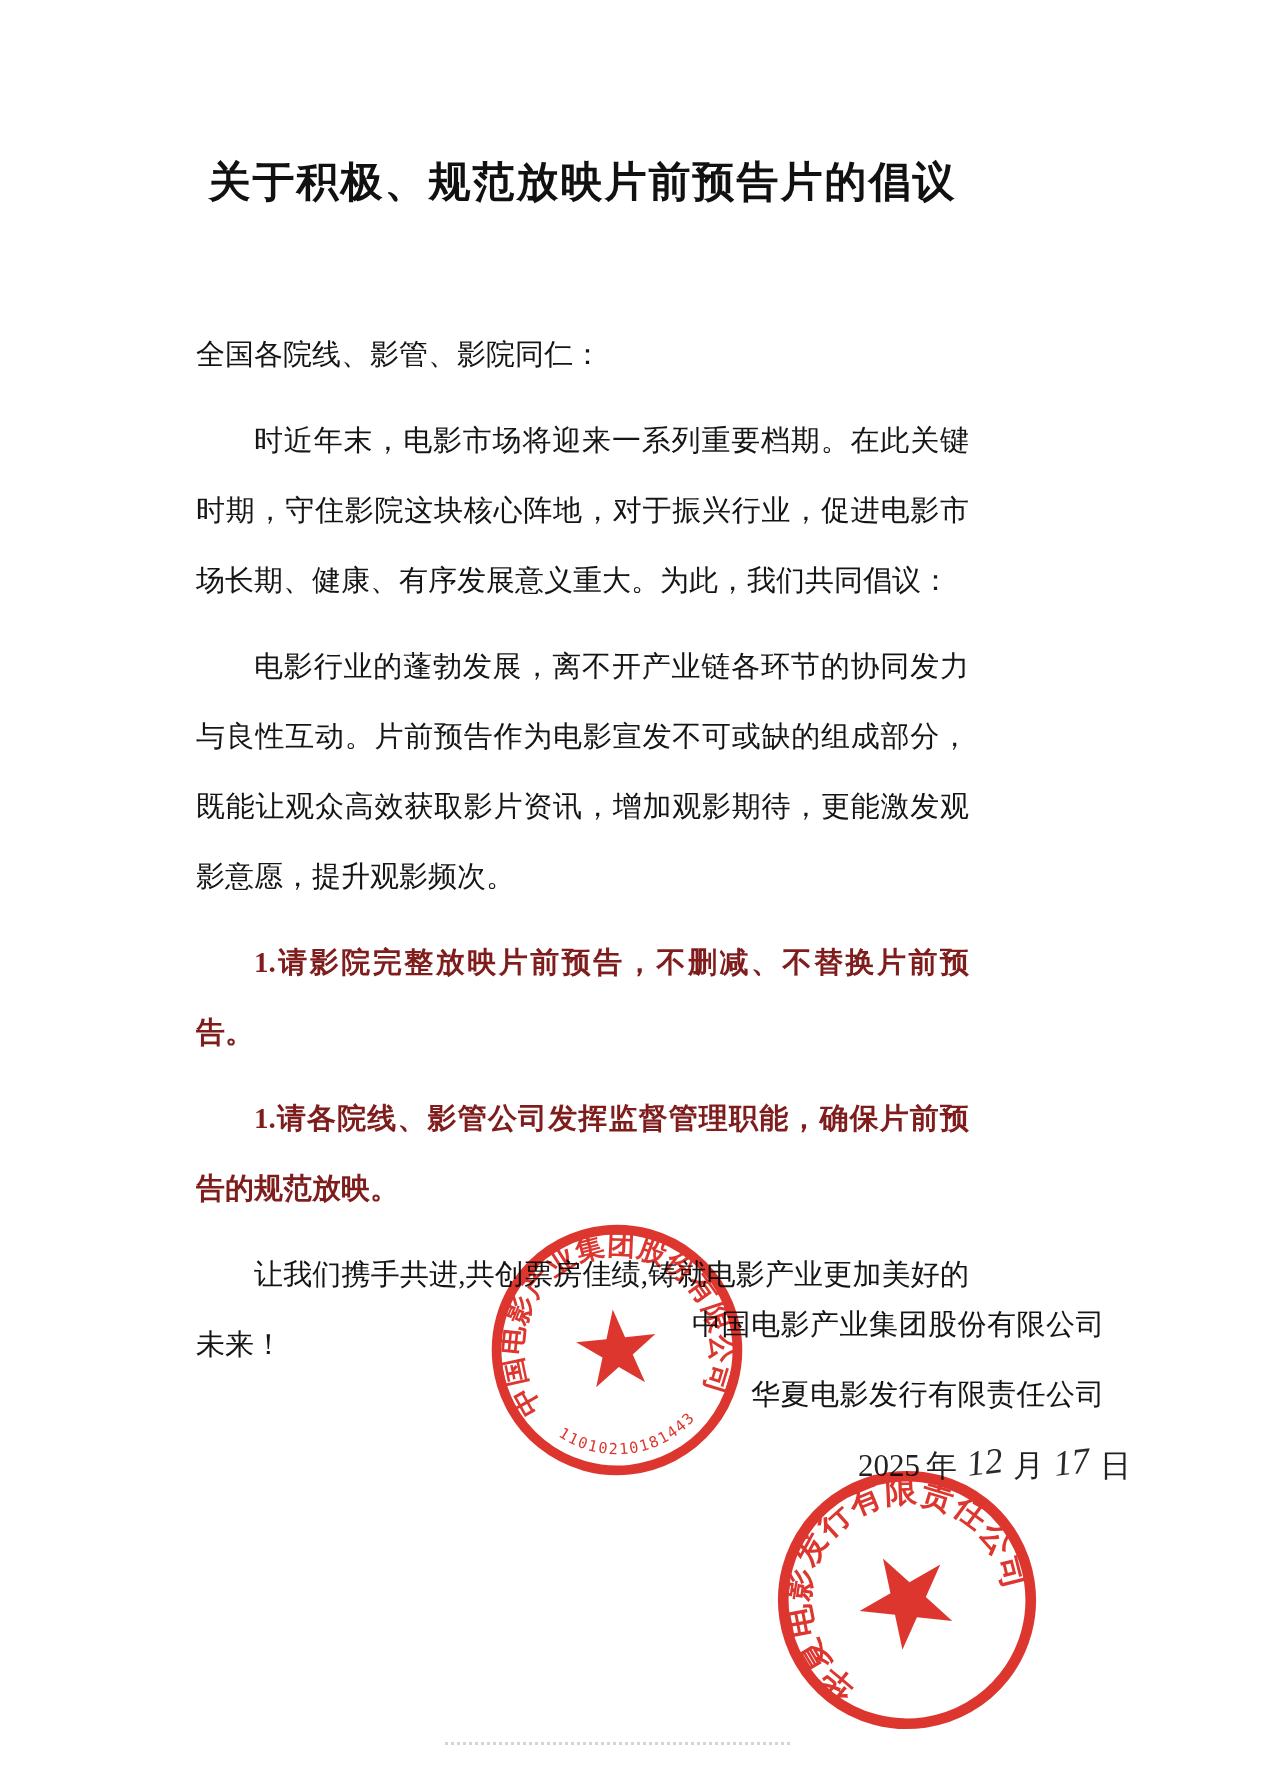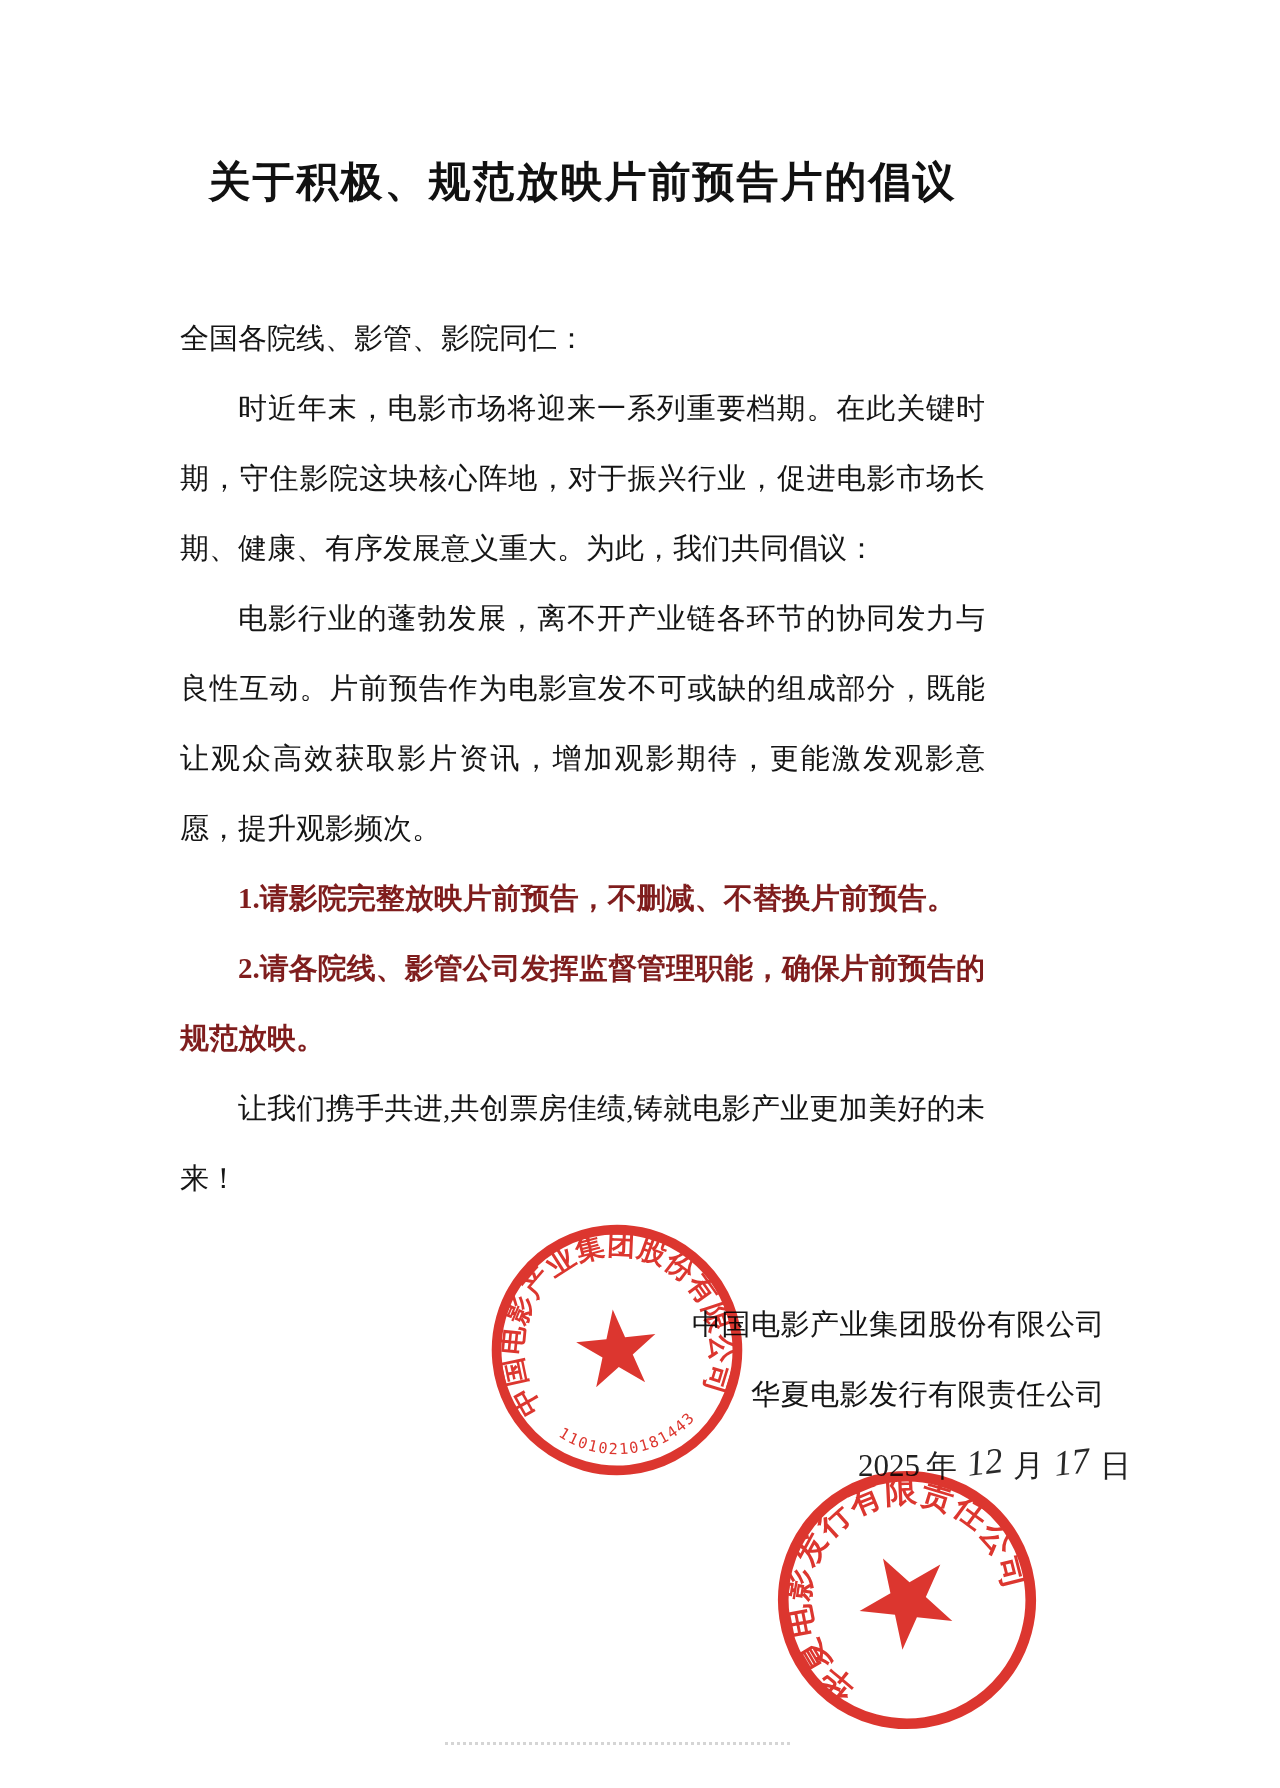--- a/index.html
+++ b/index.html
@@ -16,21 +16,21 @@
     text-align:center;
     font-size:42px; font-weight:bold; letter-spacing:2px;
     color:#111;
   }
   .doc-body {
     position:absolute; top:303px; left:180px; width:805px;
     font-size:29px; line-height:70px;
     text-align:justify; text-justify:inter-ideograph;
     color:#151515;
   }
-  .doc-body p { margin:0; }
+  .doc-body p { margin:16px; }
   .indent { text-indent:2em; }
   .bold { font-weight:bold; color:#7f1d1d; }
   .closing { margin-top:77px; text-indent:2em; }
   .sig {
     position:absolute; right:175px;
     font-size:29px; letter-spacing:0.5px; color:#151515;
     white-space:nowrap;
   }
   .sig1 { top:1305px; }
   .sig2 { top:1375px; }
@@ -66,21 +66,21 @@
 
 <div class="page">
 
   <h1 class="doc-title">关于积极、规范放映片前预告片的倡议</h1>
 
   <div class="doc-body">
     <p>全国各院线、影管、影院同仁：</p>
     <p class="indent">时近年末，电影市场将迎来一系列重要档期。在此关键时期，守住影院这块核心阵地，对于振兴行业，促进电影市场长期、健康、有序发展意义重大。为此，我们共同倡议：</p>
     <p class="indent">电影行业的蓬勃发展，离不开产业链各环节的协同发力与良性互动。片前预告作为电影宣发不可或缺的组成部分，既能让观众高效获取影片资讯，增加观影期待，更能激发观影意愿，提升观影频次。</p>
     <p class="indent bold">1.请影院完整放映片前预告，不删减、不替换片前预告。</p>
-    <p class="indent bold">2.请各院线、影管公司发挥监督管理职能，确保片前预告的规范放映。</p>
+    <p class="indent bold">1.请各院线、影管公司发挥监督管理职能，确保片前预告的规范放映。</p>
     <p class="closing">让我们携手共进,共创票房佳绩,铸就电影产业更加美好的未来！</p>
   </div>
 
   <div class="sig sig1">中国电影产业集团股份有限公司</div>
   <div class="sig sig2">华夏电影发行有限责任公司</div>
 
   <div class="date-line">
     <span>2025</span><span class="lbl">年</span><span class="handwritten">12</span><span class="lbl">月</span><span class="handwritten">17</span><span class="lbl">日</span>
   </div>
 

